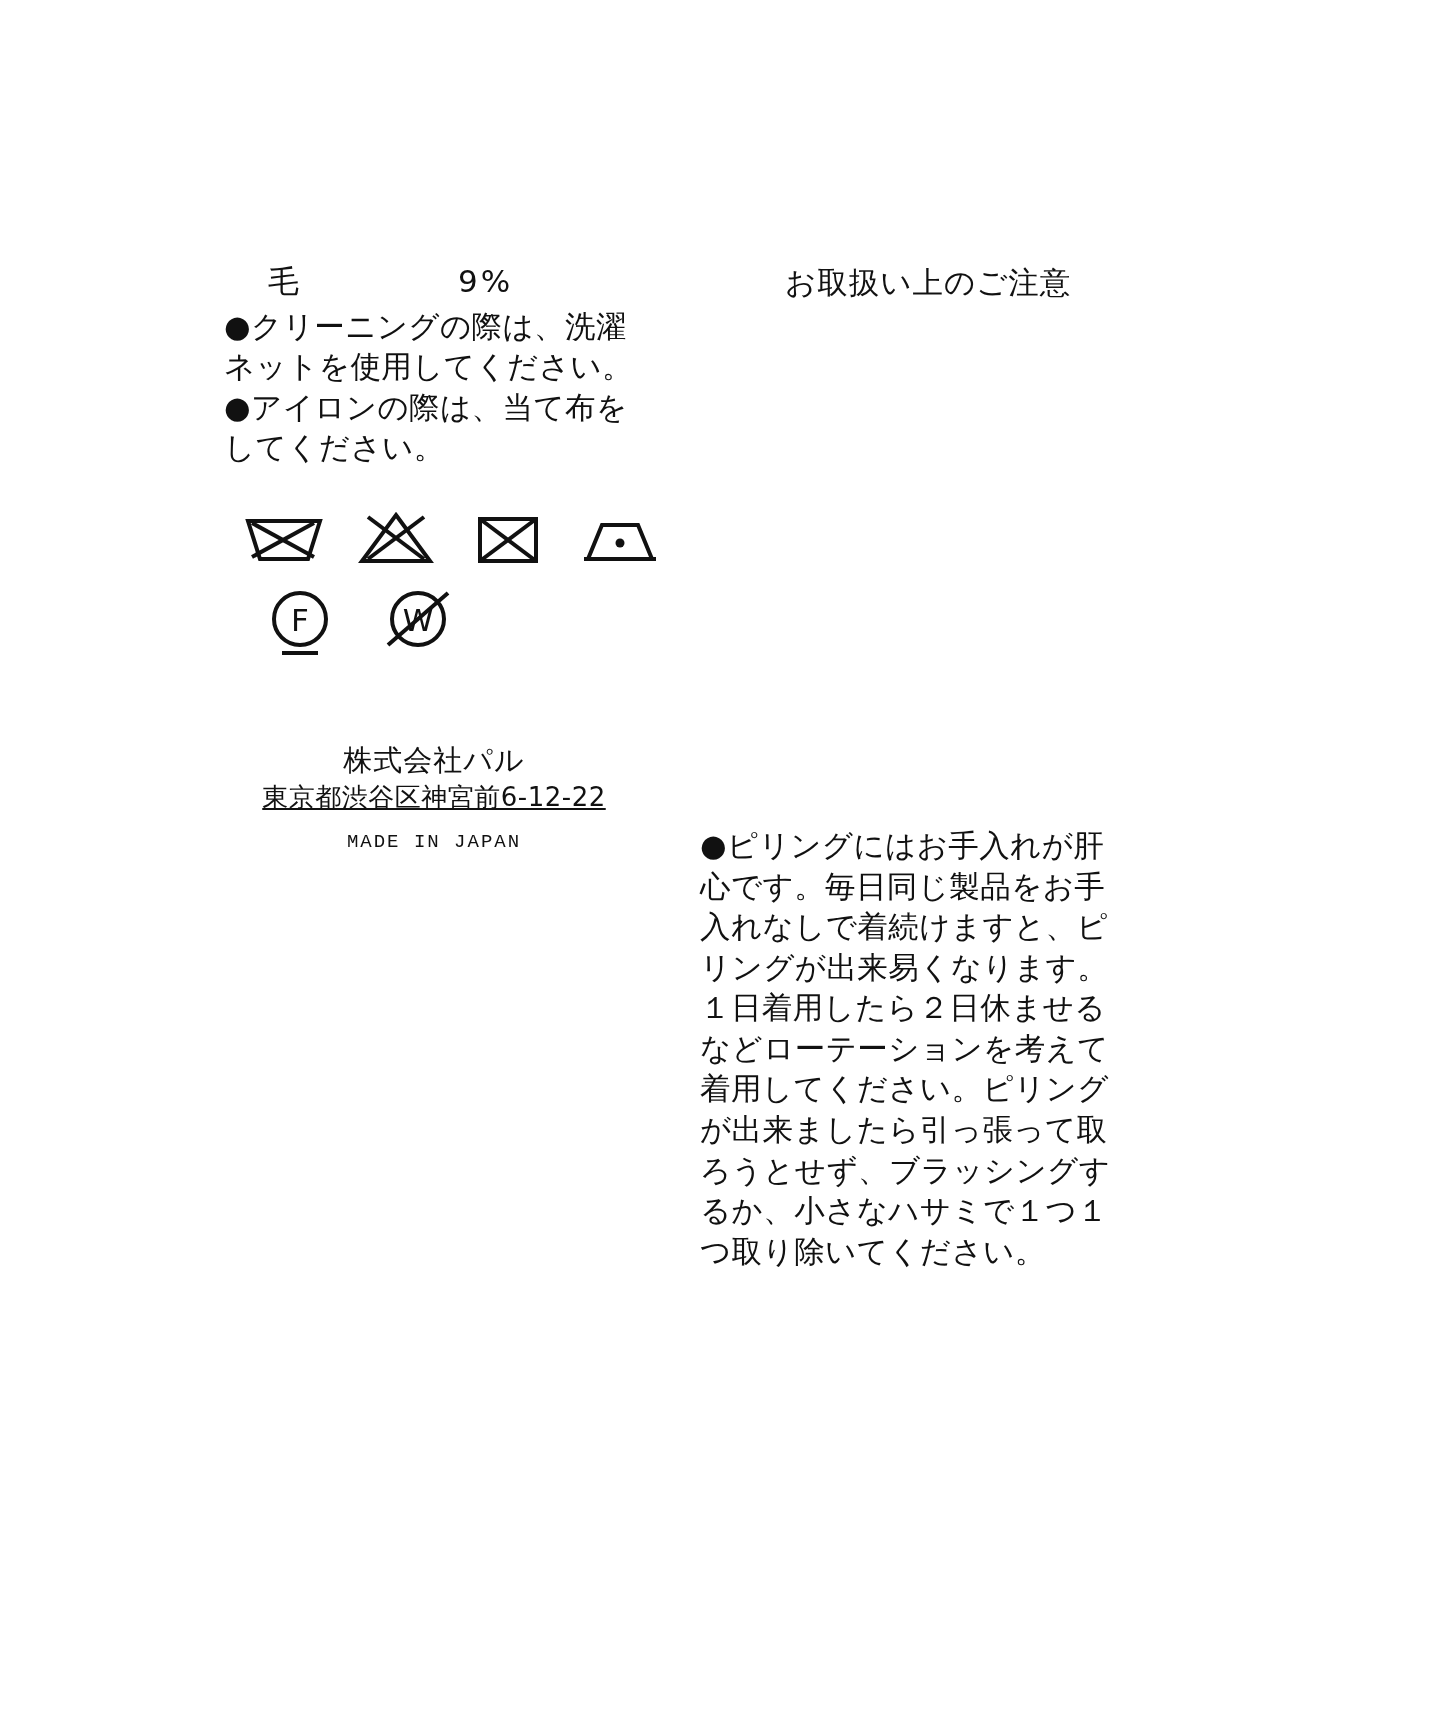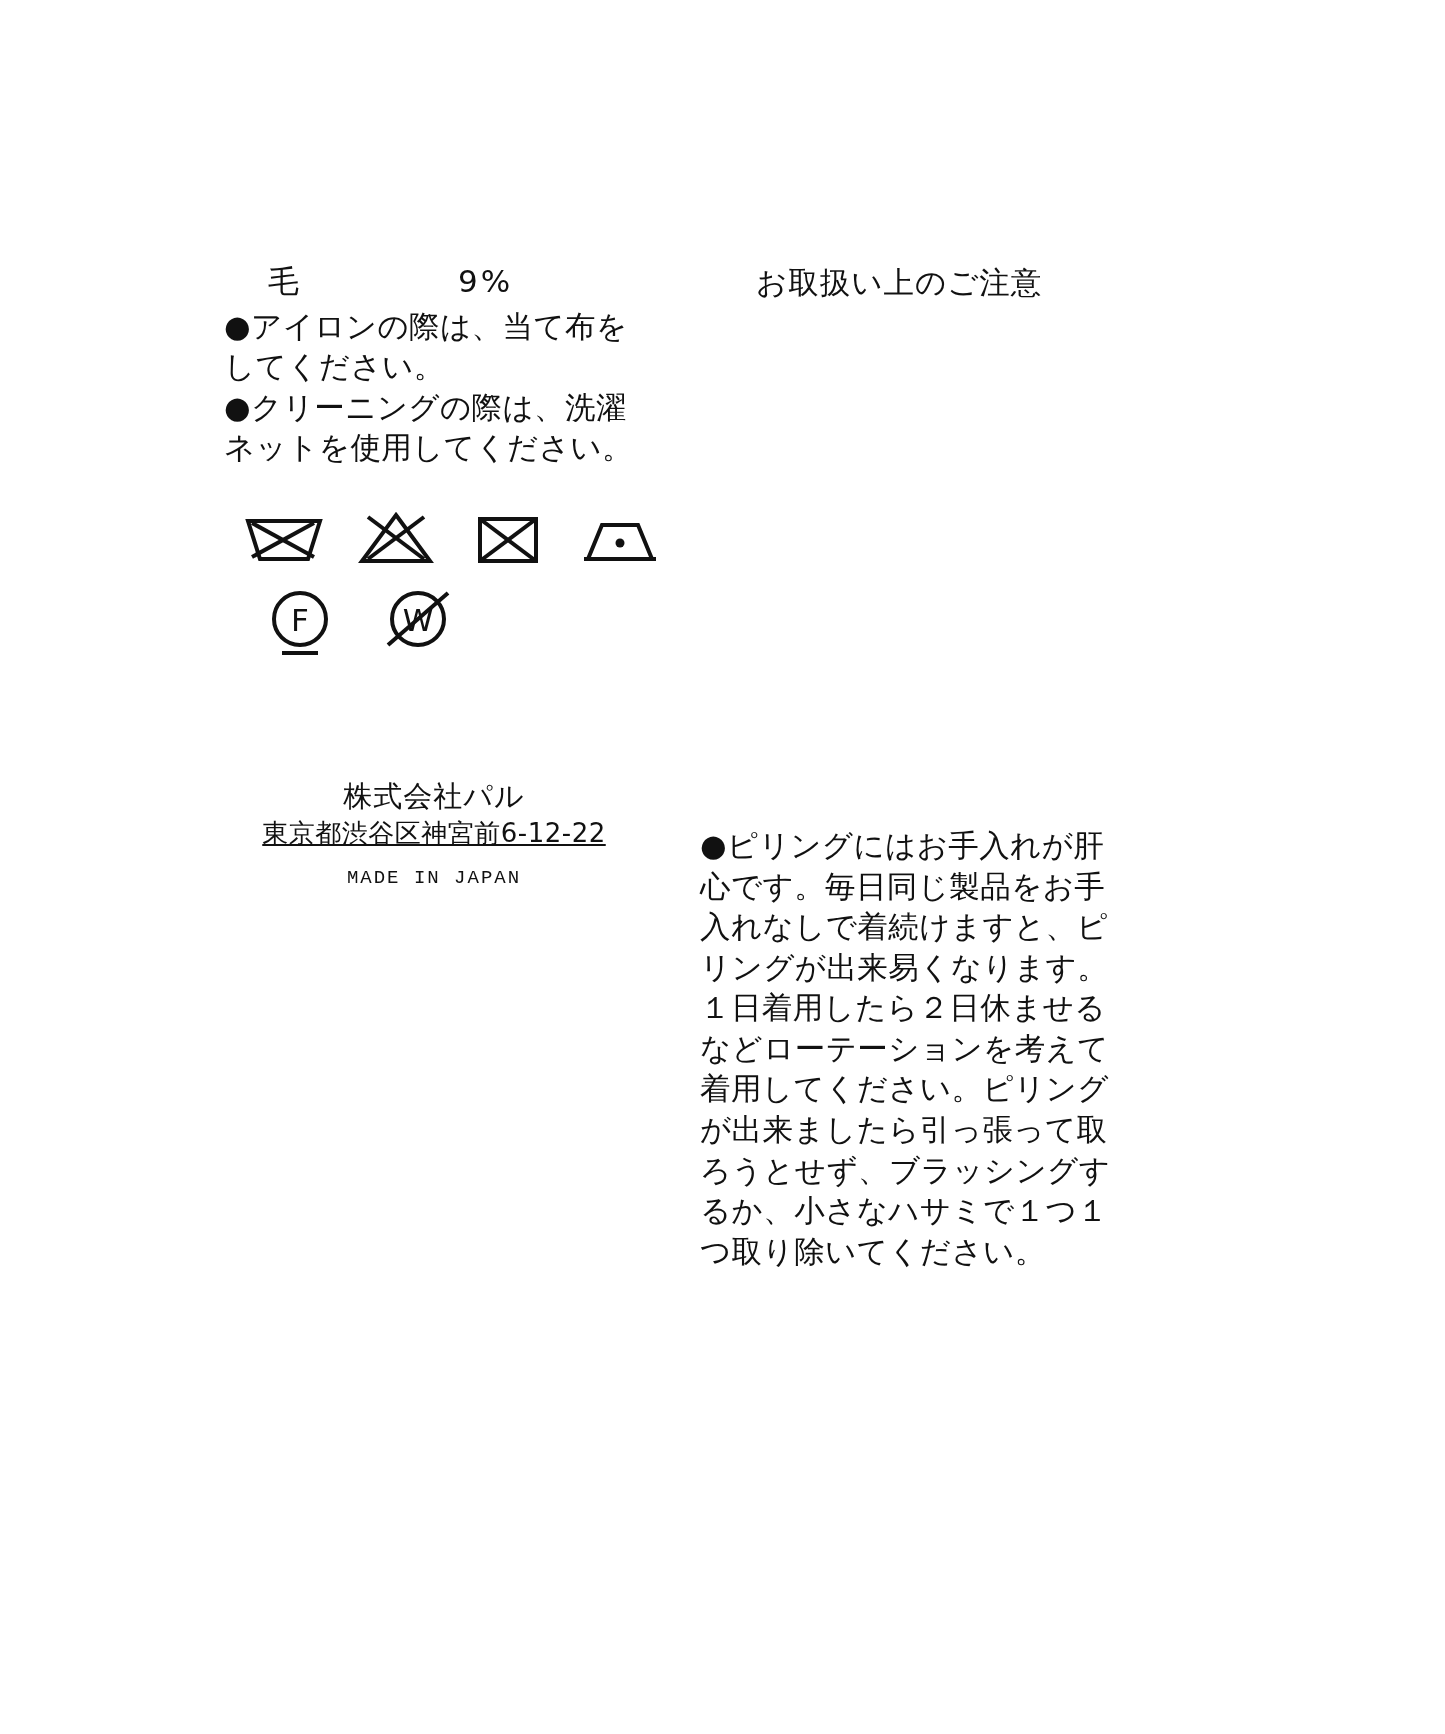--- a/index.html
+++ b/index.html
@@ -27,21 +27,21 @@
 
   
   .col-left {
     position: absolute;
     left: 224px;
     top: 262px;
     width: 420px;
   }
   .col-right {
     position: absolute;
-    left: 696px;
+    left: 725px;
     top: 262px;
     width: 420px;
   }
 
   
   .fiber-row {
     display: flex;
     align-items: baseline;
     font-size: 31px;
     line-height: 1.25;
@@ -106,21 +106,21 @@
   }
   .sym svg {
     display: block;
     overflow: visible;
   }
 
   
   .company {
     position: absolute;
     left: 224px;
-    top: 778px;
+    top: 742px;
     width: 420px;
     text-align: center;
   }
   .company .line1 {
     font-size: 29px;
     letter-spacing: 1px;
     line-height: 1.3;
   }
   .company .line2 {
     font-size: 26px;
@@ -141,22 +141,22 @@
 
 <div class="label-sheet">
 
   <div class="col-left">
 
     <div class="fiber-row">
       <span class="fiber-name">毛</span>
       <span class="fiber-pct">9%</span>
     </div>
 
+    <p class="jp-para">●クリーニングの際は、洗濯ネットを使用してください。</p>
     <p class="jp-para">●アイロンの際は、当て布をしてください。</p>
-    <p class="jp-para">●クリーニングの際は、洗濯ネットを使用してください。</p>
 
     <div class="symbols">
       <div class="sym-row row1">
 
         <div class="sym">
           <svg width="84" height="62" viewBox="0 0 84 62">
             <path d="M6 18 L78 18 L66 56 L18 56 Z" fill="none" stroke="#111" stroke-width="4"></path>
             <line x1="10" y1="20" x2="72" y2="54" stroke="#111" stroke-width="4"></line>
             <line x1="72" y1="20" x2="10" y2="54" stroke="#111" stroke-width="4"></line>
           </svg>

